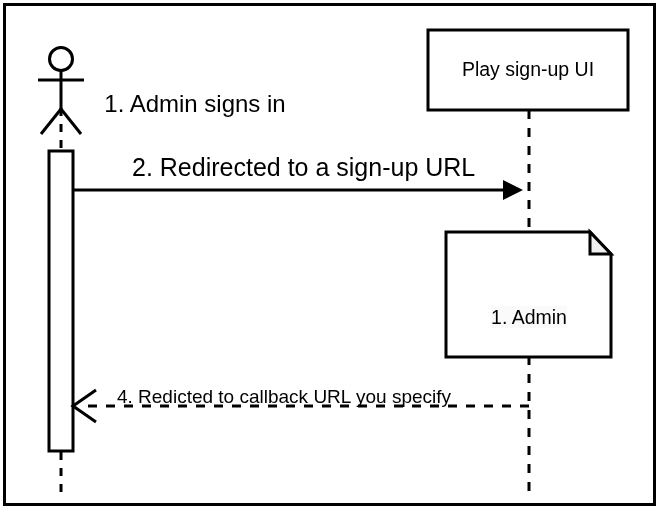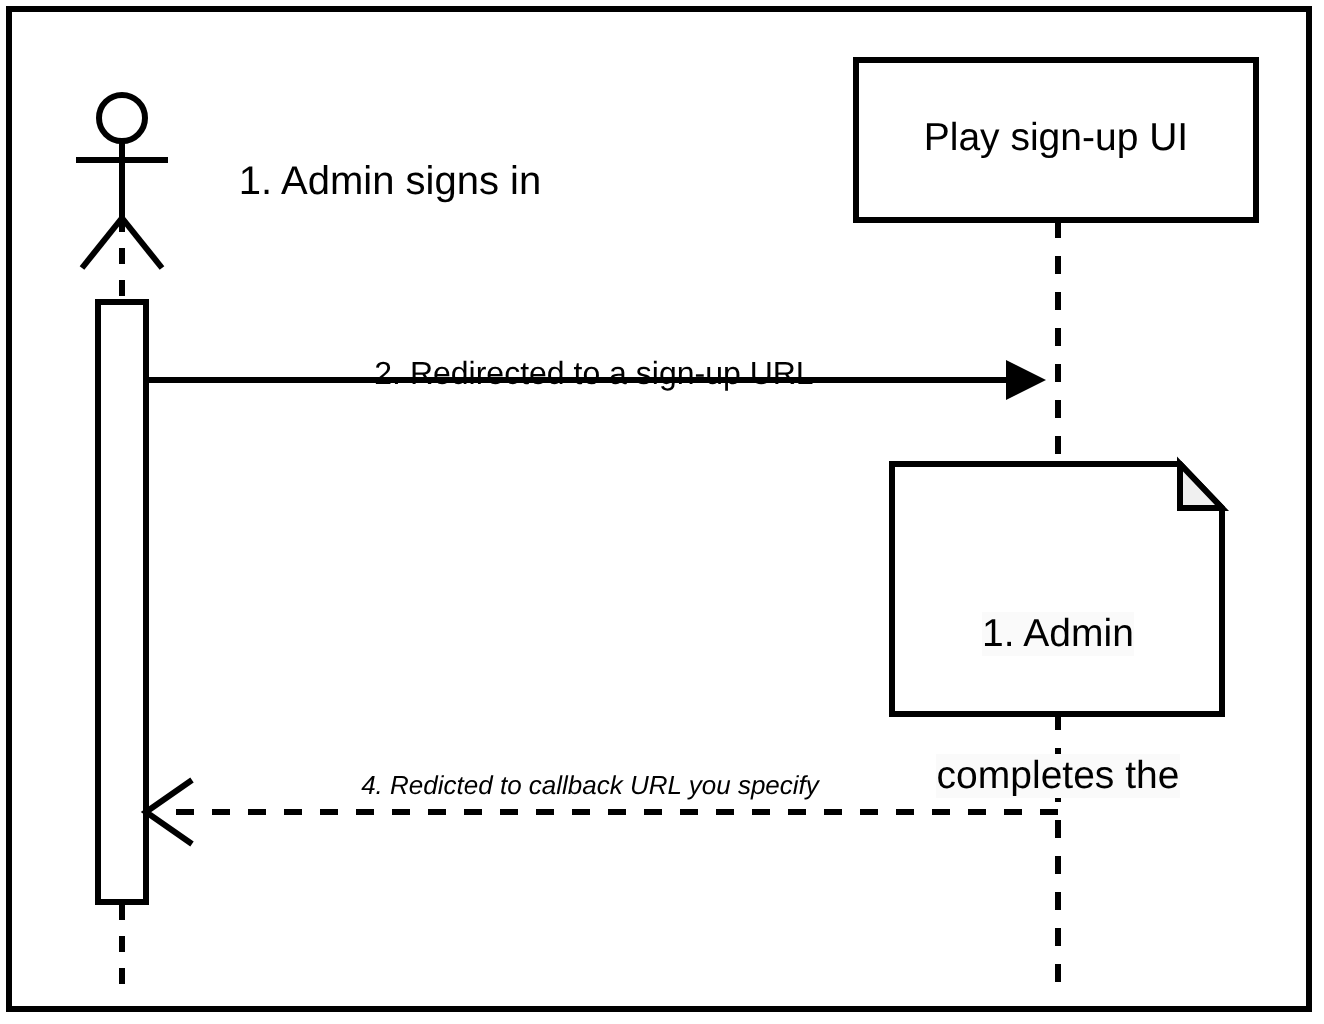--- a/index.html
+++ b/index.html
@@ -38,40 +38,39 @@
     position: absolute;
     color: #000000;
     line-height: 1.22;
     white-space: pre;
     text-align: center;
   }
   #actor-label {
     left: 80px;
     top: 30px;
     width: 230px;
-    font-size: 20px;
+    font-size: 24px;
   }
   #play-box-label {
     left: 428px;
     top: 58px;
     width: 200px;
     font-size: 19.5px;
   }
   #msg2-label {
     left: 132px;
-    top: 178px;
+    top: 152px;
     width: 330px;
-    font-size: 16px;
+    font-size: 25px;
   }
   #msg4-label {
-    left: 90px;
+    left: 79px;
     top: 385px;
     width: 410px;
-    font-size: 13px;
-    font-style: italic;
+    font-size: 19px;
   }
   #note-label {
     left: 450px;
     top: 258px;
     width: 158px;
     font-size: 19.5px;
   }
   #note-label span {
     background: #fafafa;
   }
@@ -123,18 +122,17 @@
   <div class="txt" id="actor-label">
     <div>1. Admin signs in</div>
   </div>
 
   <div class="txt" id="play-box-label">Play sign-up UI</div>
 
   <div class="txt" id="msg2-label">2. Redirected to a sign-up URL</div>
 
   <div class="txt" id="note-label">
     <div><span>1. Admin</span></div>
-    <div><span>completes the</span></div>
   </div>
 
   <div class="txt" id="msg4-label">4. Redicted to callback URL you specify</div>
 
 </div>
 
 </body></html>

